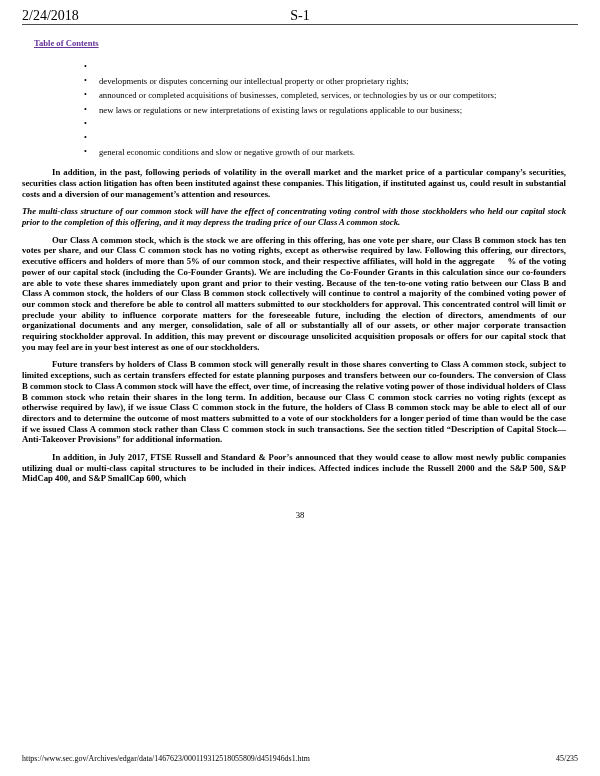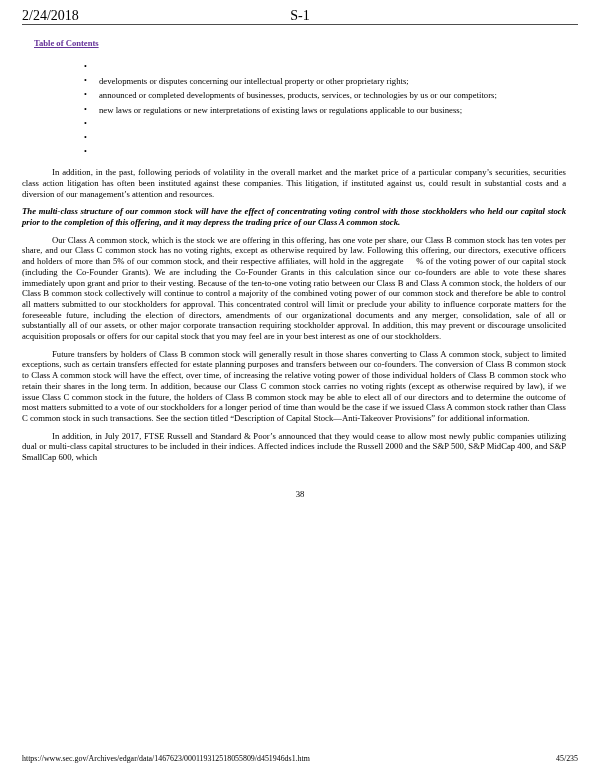--- a/index.html
+++ b/index.html
@@ -59,20 +59,21 @@
   }
   .bullet-dot {
     flex: none;
     width: 15px;
     font-size: 8px;
   }
   .bullet-text { flex: 1; }
   p.body-para {
     margin: 0 12px 7px 0;
     text-indent: 30px;
+    font-weight: bold;
   }
   .risk-heading {
     font-weight: bold;
     font-style: italic;
     margin: 12px 0 7px 0;
     text-align: justify;
   }
   .page-number {
     text-align: center;
     margin-top: 26px;
@@ -107,34 +108,35 @@
     <div class="bullet-list">
       <div class="bullet-row">
         <span class="bullet-dot">•</span>
       </div>
       <div class="bullet-row">
         <span class="bullet-dot">•</span>
         <span class="bullet-text">developments or disputes concerning our intellectual property or other proprietary rights;</span>
       </div>
       <div class="bullet-row">
         <span class="bullet-dot">•</span>
-        <span class="bullet-text">announced or completed developments of businesses, products, services, or technologies by us or our competitors;</span>
+        <span class="bullet-text">announced or completed acquisitions of businesses, completed, services, or technologies by us or our competitors;</span>
       </div>
       <div class="bullet-row">
         <span class="bullet-dot">•</span>
         <span class="bullet-text">new laws or regulations or new interpretations of existing laws or regulations applicable to our business;</span>
       </div>
       <div class="bullet-row">
         <span class="bullet-dot">•</span>
       </div>
       <div class="bullet-row">
         <span class="bullet-dot">•</span>
       </div>
       <div class="bullet-row">
         <span class="bullet-dot">•</span>
+        <span class="bullet-text">general economic conditions and slow or negative growth of our markets.</span>
       </div>
     </div>
 
     <p class="body-para">In addition, in the past, following periods of volatility in the overall market and the market price of a particular company’s securities, securities class action litigation has often been instituted against these companies. This litigation, if instituted against us, could result in substantial costs and a diversion of our management’s attention and resources.</p>
 
     <p class="body-para risk-heading" style="text-indent:0;">The multi-class structure of our common stock will have the effect of concentrating voting control with those stockholders who held our capital stock prior to the completion of this offering, and it may depress the trading price of our Class A common stock.</p>
 
     <p class="body-para">Our Class A common stock, which is the stock we are offering in this offering, has one vote per share, our Class B common stock has ten votes per share, and our Class C common stock has no voting rights, except as otherwise required by law. Following this offering, our directors, executive officers and holders of more than 5% of our common stock, and their respective affiliates, will hold in the aggregate &nbsp;&nbsp;&nbsp;&nbsp;% of the voting power of our capital stock (including the Co-Founder Grants). We are including the Co-Founder Grants in this calculation since our co-founders are able to vote these shares immediately upon grant and prior to their vesting. Because of the ten-to-one voting ratio between our Class B and Class A common stock, the holders of our Class B common stock collectively will continue to control a majority of the combined voting power of our common stock and therefore be able to control all matters submitted to our stockholders for approval. This concentrated control will limit or preclude your ability to influence corporate matters for the foreseeable future, including the election of directors, amendments of our organizational documents and any merger, consolidation, sale of all or substantially all of our assets, or other major corporate transaction requiring stockholder approval. In addition, this may prevent or discourage unsolicited acquisition proposals or offers for our capital stock that you may feel are in your best interest as one of our stockholders.</p>
 
     <p class="body-para">Future transfers by holders of Class B common stock will generally result in those shares converting to Class A common stock, subject to limited exceptions, such as certain transfers effected for estate planning purposes and transfers between our co-founders. The conversion of Class B common stock to Class A common stock will have the effect, over time, of increasing the relative voting power of those individual holders of Class B common stock who retain their shares in the long term. In addition, because our Class C common stock carries no voting rights (except as otherwise required by law), if we issue Class C common stock in the future, the holders of Class B common stock may be able to elect all of our directors and to determine the outcome of most matters submitted to a vote of our stockholders for a longer period of time than would be the case if we issued Class A common stock rather than Class C common stock in such transactions. See the section titled “Description of Capital Stock—Anti-Takeover Provisions” for additional information.</p>

